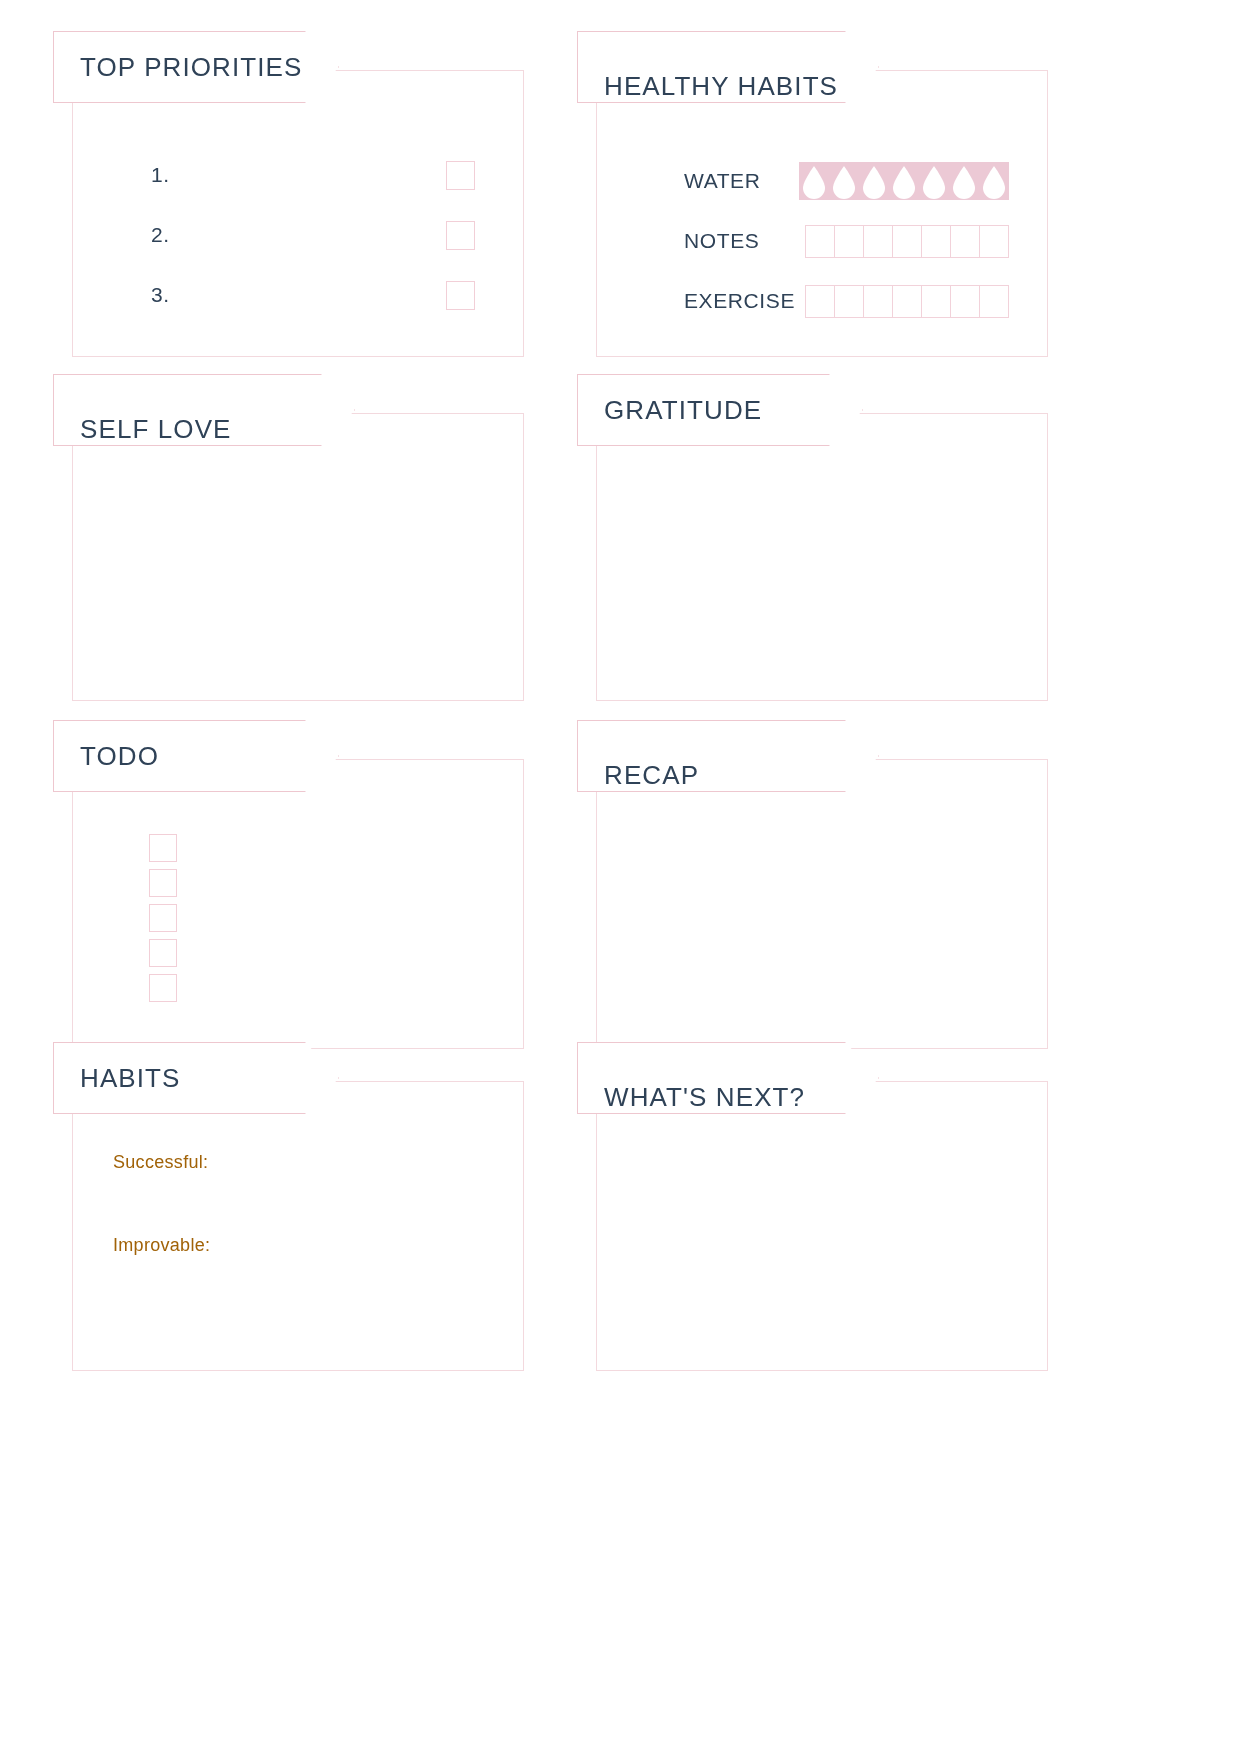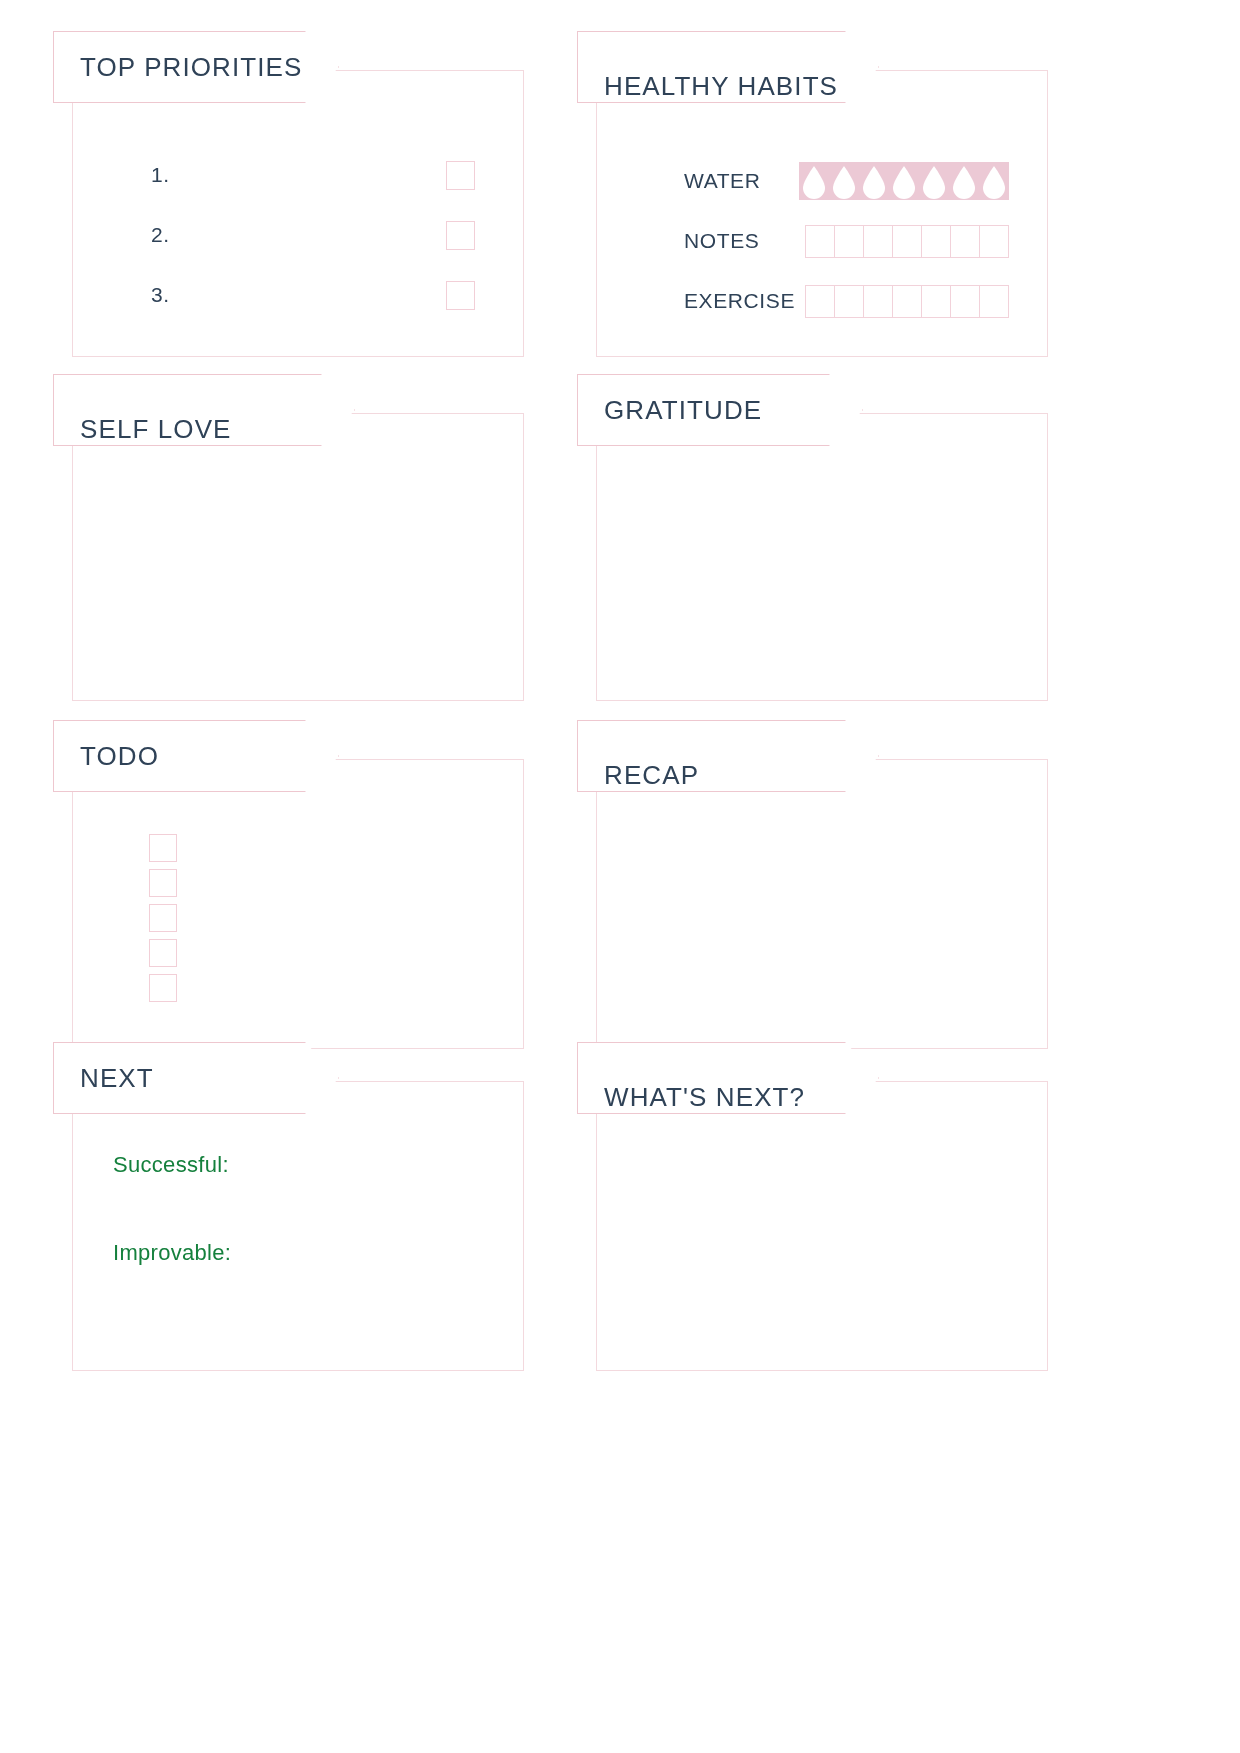--- a/index.html
+++ b/index.html
@@ -163,23 +163,23 @@
     width: 28px;
     height: 28px;
     border: 1px solid #f2cfd7;
     background: #fff;
     margin-bottom: 7px;
   }
 
   
   .recap-body { padding-top: 70px; padding-left: 40px; }
   .recap-label {
-    font-size: 22px;
+    font-size: 18px;
     font-weight: 300;
-    color: #15803d;
+    color: #a16207;
     letter-spacing: .3px;
     margin-bottom: 62px;
   }
 
   .empty-area { width: 100%; height: 100%; }
 </style>
 </head>
 <body>
 
 <div class="page">
@@ -321,21 +321,21 @@
         </div>
         <div class="card-body">
           <div class="empty-area"></div>
         </div>
       </div>
     </div>
 
     <div class="cell">
       <div class="card h-tall">
         <div class="banner bw-260">
-          <span class="banner-title">NEXT</span>
+          <span class="banner-title">HABITS</span>
         </div>
         <div class="recap-body">
           <div class="recap-label">Successful:</div>
           <div class="recap-label">Improvable:</div>
         </div>
       </div>
     </div>
 
     <div class="cell">
       <div class="card h-tall">

